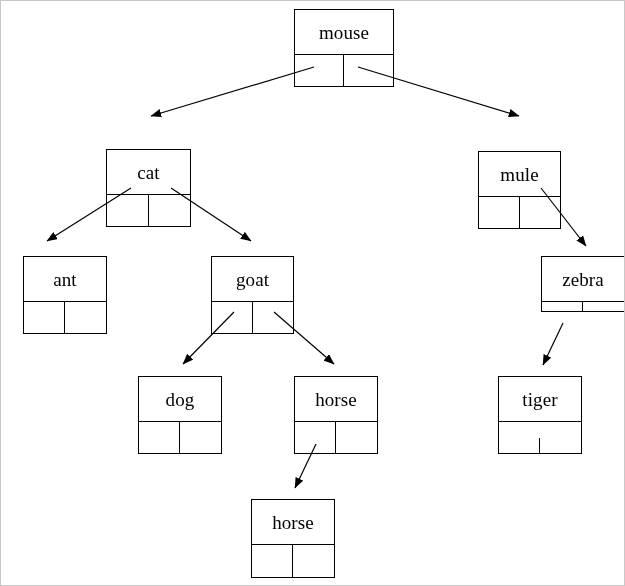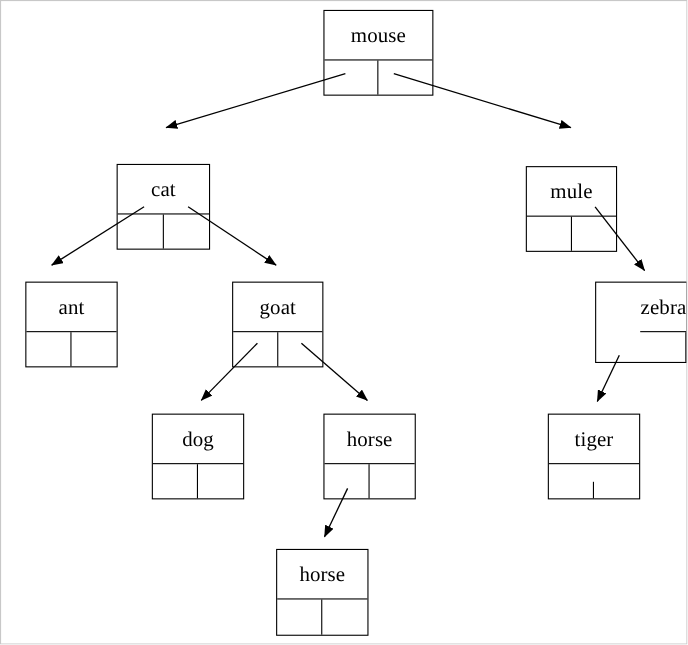--- a/index.html
+++ b/index.html
@@ -115,21 +115,21 @@
           <div class="ptr-cell right"></div>
         </div>
       </div>
       <div class="node" style="left: 210px; top: 255px; width: 83px; height: 78px;">
         <div class="node-label">goat</div>
         <div class="node-ptrs">
           <div class="ptr-cell left"></div>
           <div class="ptr-cell right"></div>
         </div>
       </div>
-      <div class="node" style="left: 540px; top: 255px; width: 84px; height: 74px; align-items: flex-end;">
+      <div class="node" style="left: 540px; top: 255px; width: 84px; height: 56px;">
         <div class="node-label">zebra</div>
         <div class="node-ptrs">
           <div class="ptr-cell left"></div>
           <div class="ptr-cell right"></div>
         </div>
       </div>
       <div class="node" style="left: 137px; top: 375px; width: 84px; height: 78px;">
         <div class="node-label">dog</div>
         <div class="node-ptrs">
           <div class="ptr-cell left"></div>

